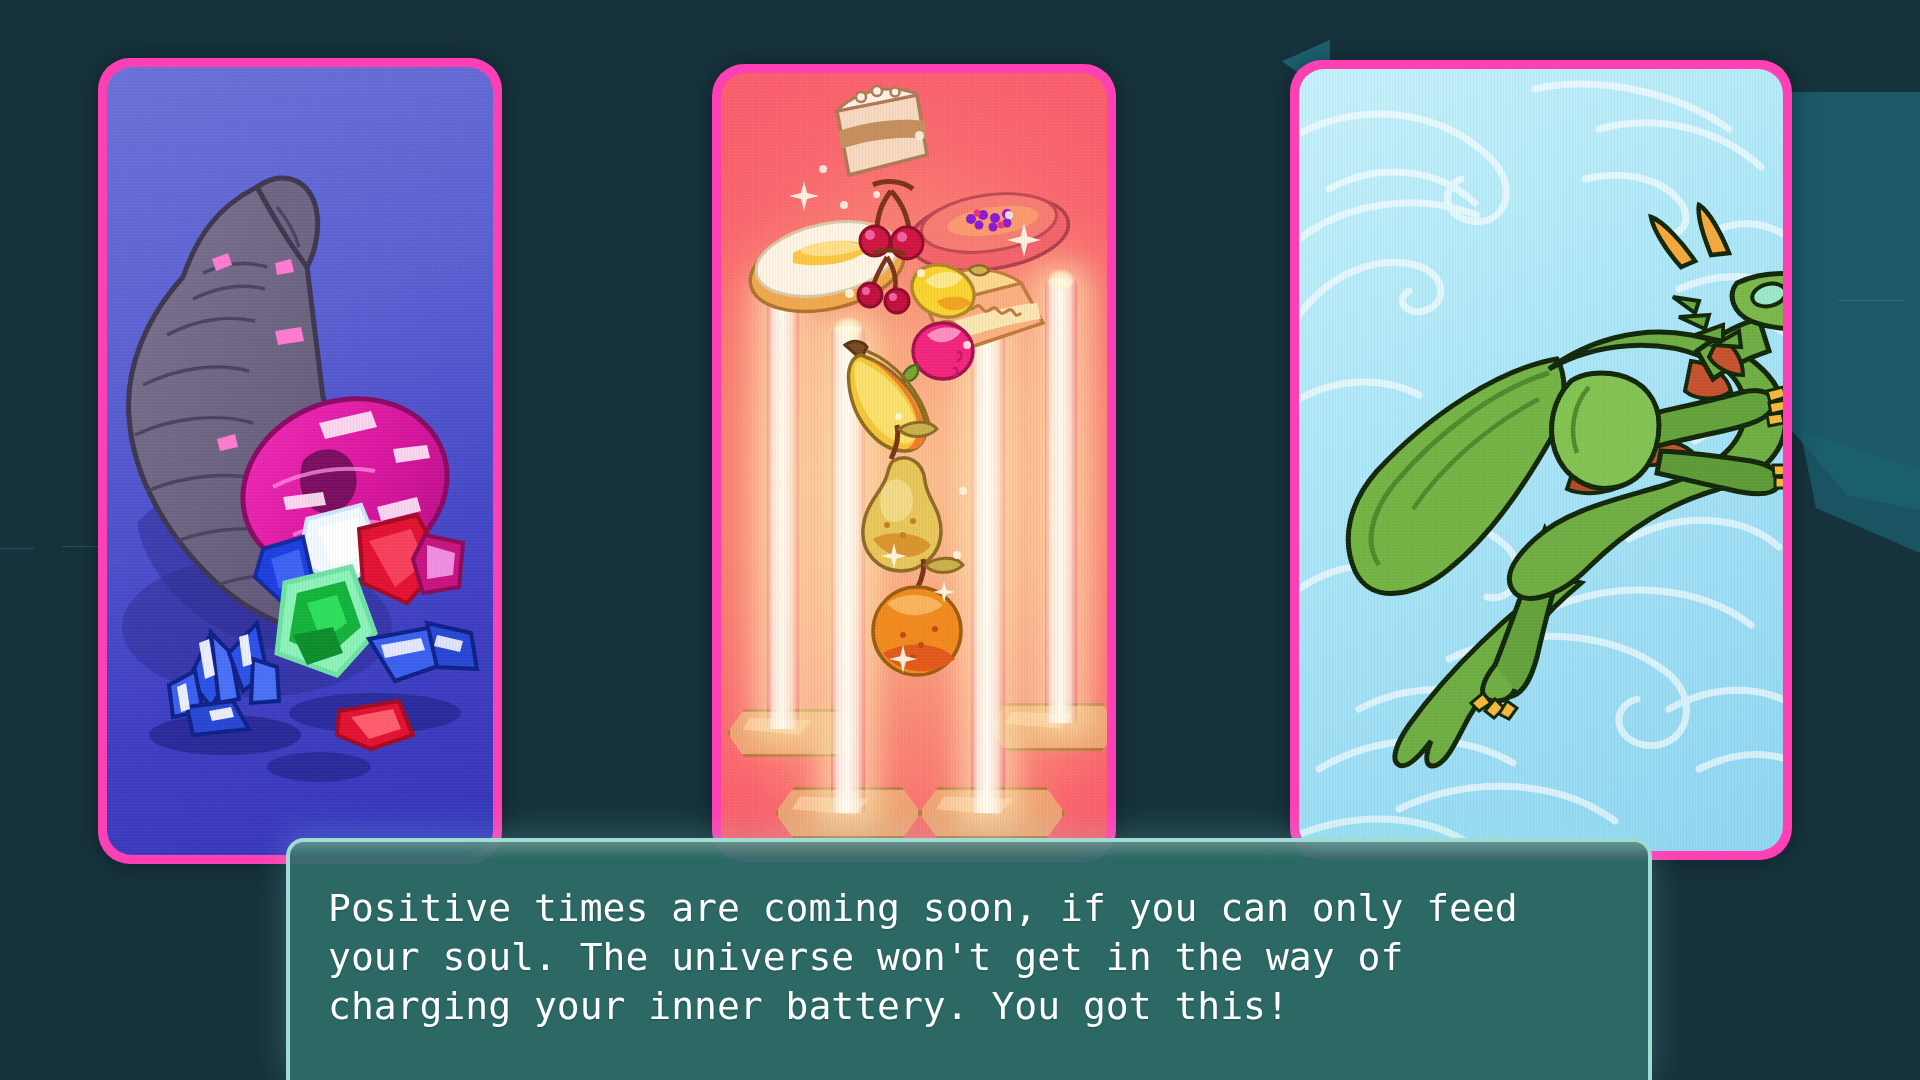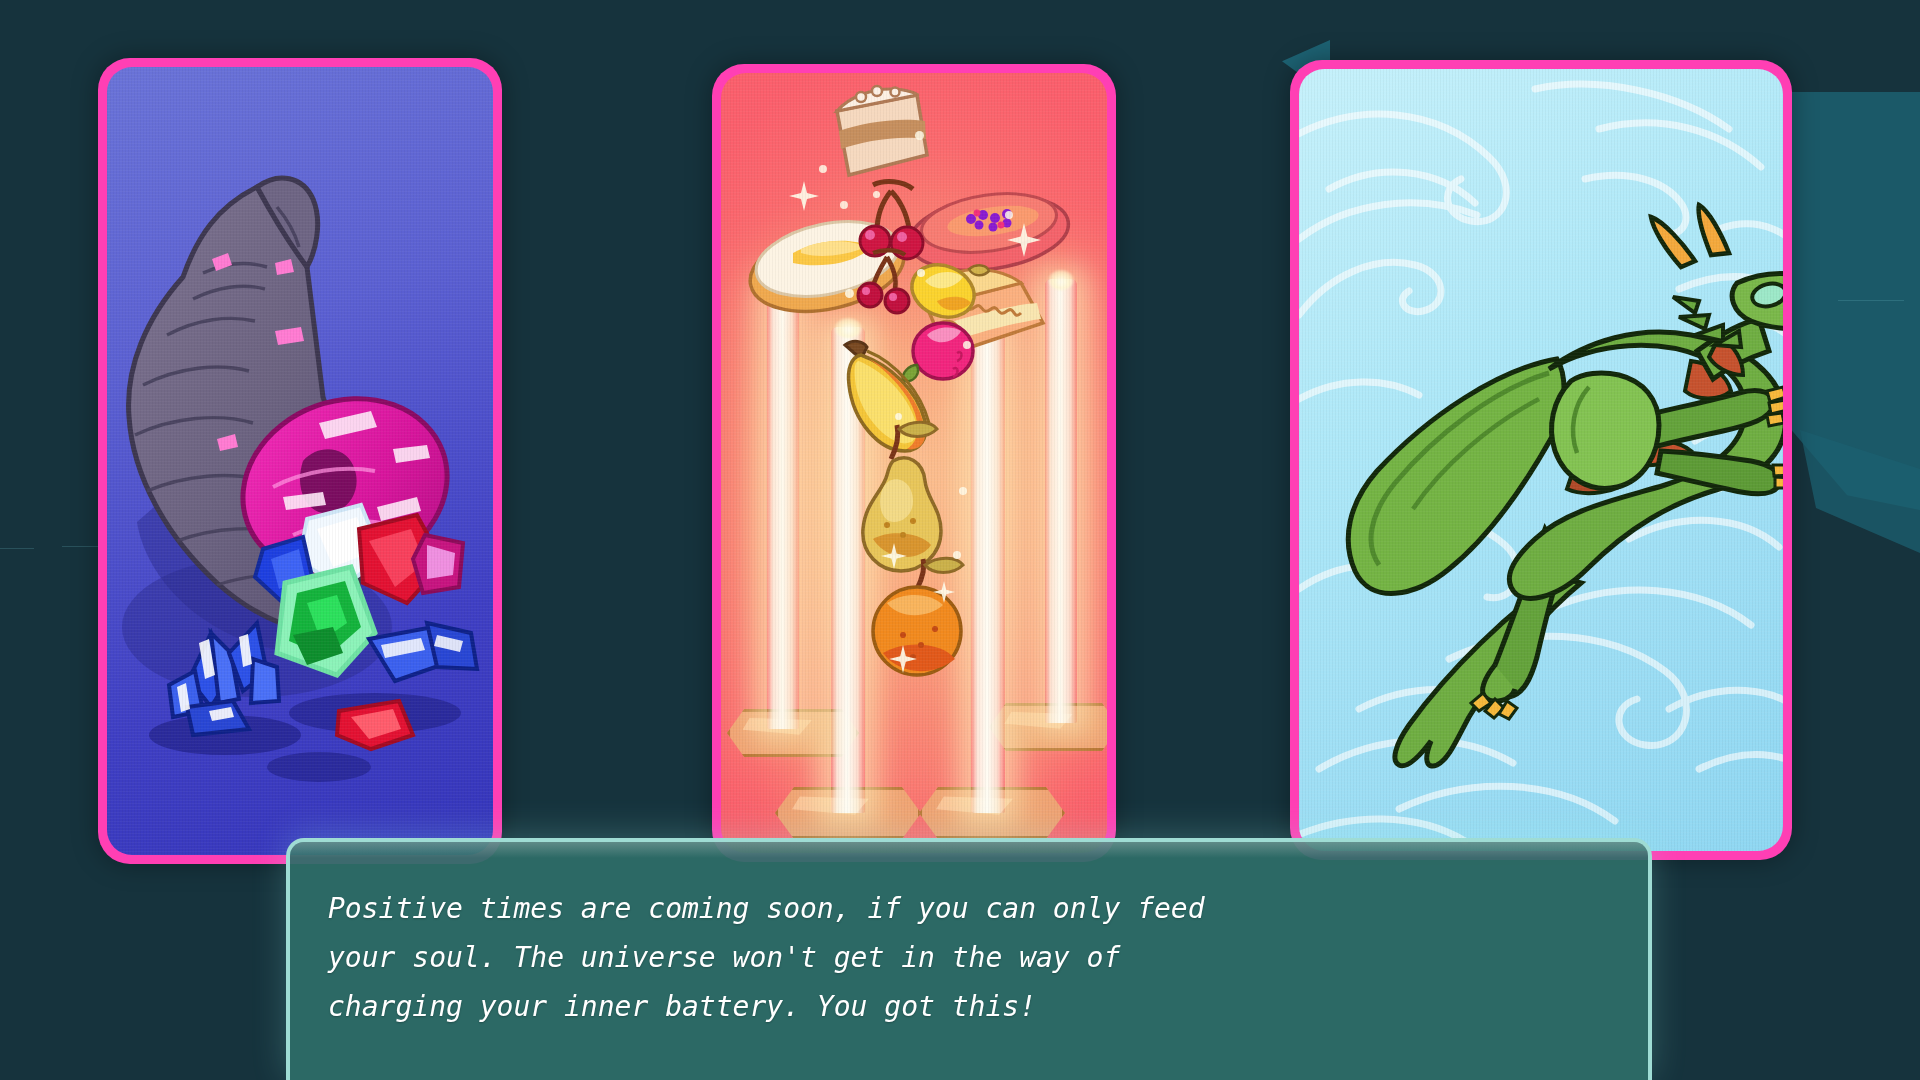--- a/index.html
+++ b/index.html
@@ -143,26 +143,25 @@
   #dialogue::before {
     content:""; position:absolute;
     left:0; right:0; top:0; height:16px;
     background:linear-gradient(180deg,rgba(190,200,200,.35),rgba(190,200,200,0));
   }
   #dialogue-text {
     position:relative;
     margin:42px 38px 0 38px;
     color:#ffffff;
     font-family:"DejaVu Sans Mono", monospace;
-    font-size:28px;
+    font-size:38px;
     line-height:49px;
     letter-spacing:0px;
     white-space:pre-line;
     text-shadow:0 1px 2px rgba(0,0,0,.25);
-    font-style:italic;
   }
 </style>
 </head>
 <body>
 
 <div id="scene">
 
   <div class="bg-shard right-main"></div>
   <div class="bg-shard right-tail"></div>
   <div class="bg-shard left-tri"></div>

